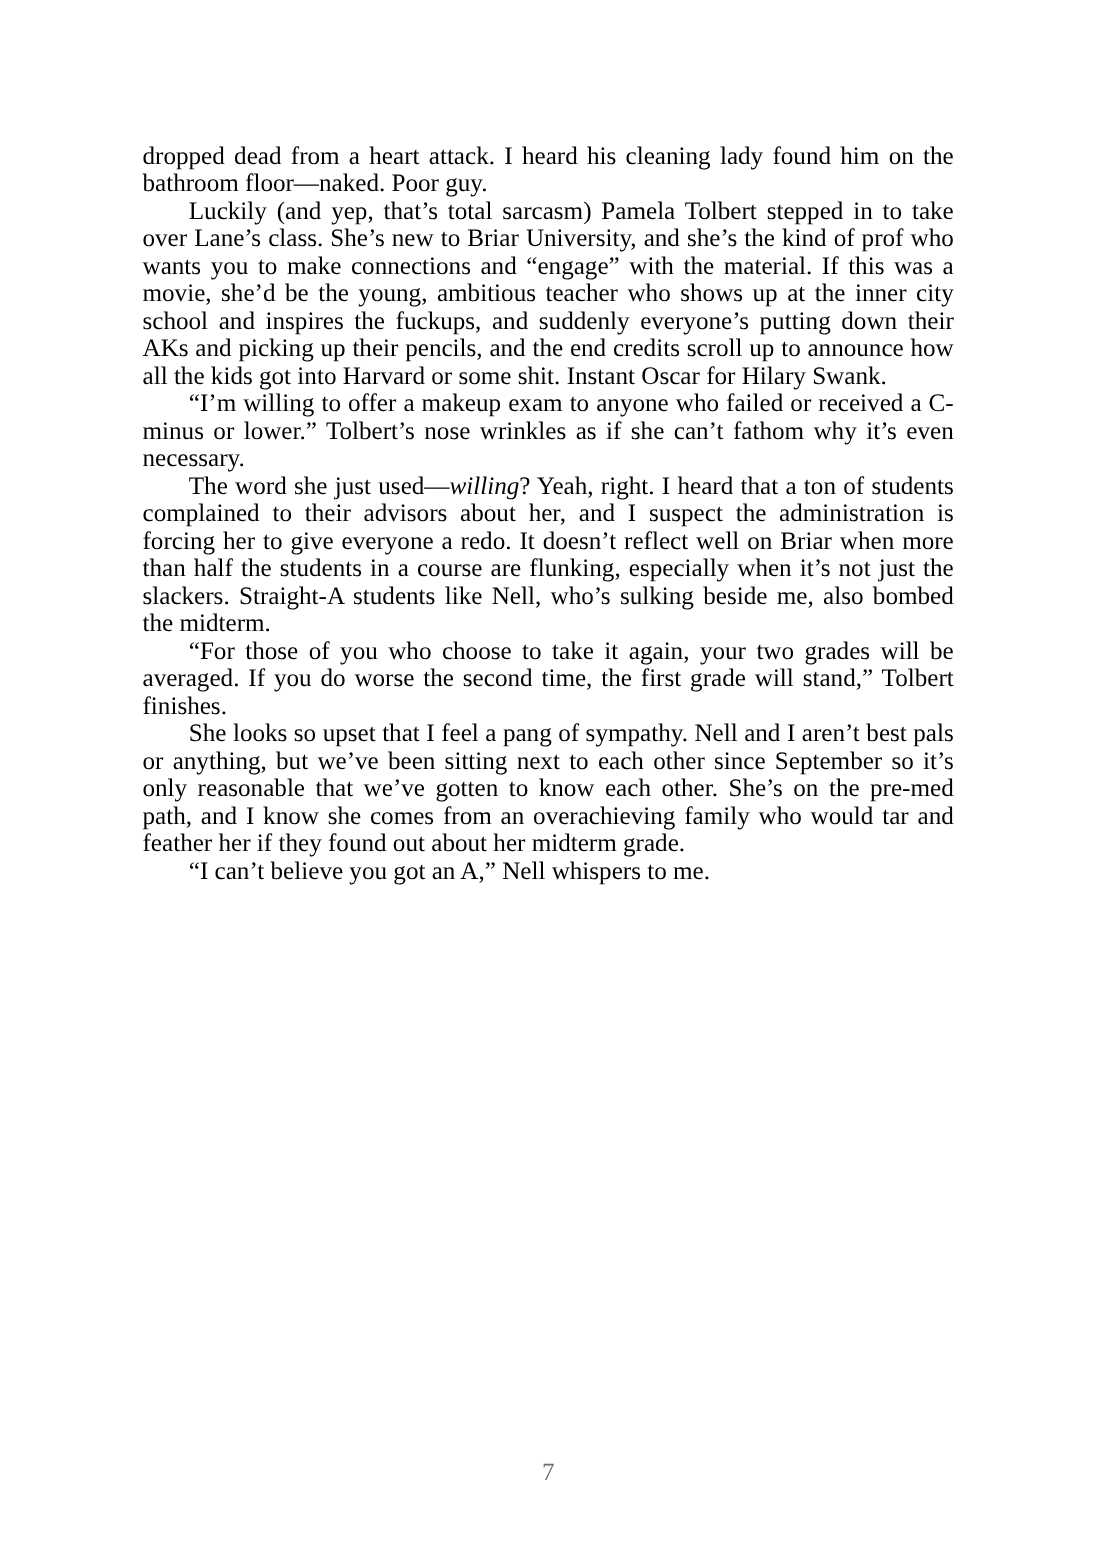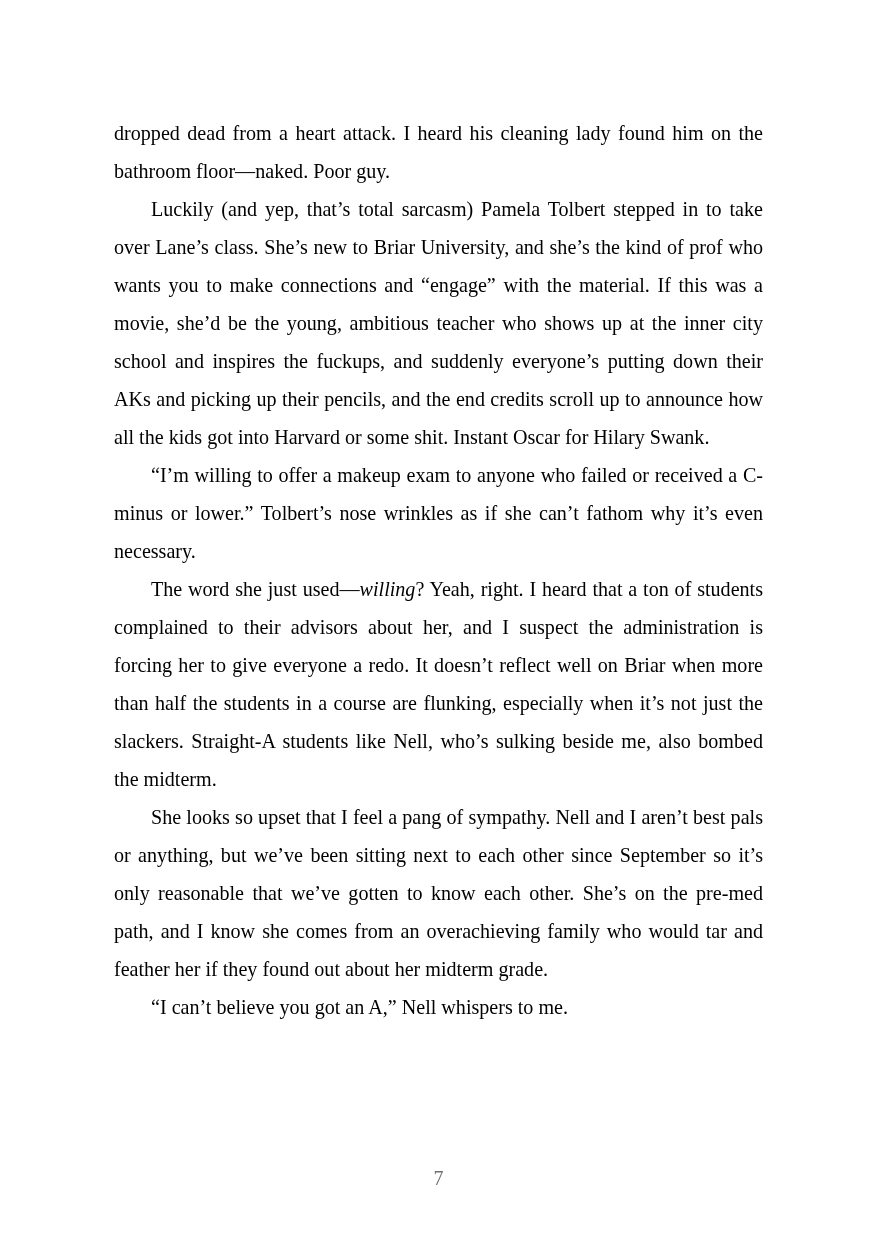--- a/index.html
+++ b/index.html
@@ -27,21 +27,21 @@
     position: absolute;
     left: 114px;
     top: 114px;
     width: 649px;
   }
 
   p.para {
     margin: 0;
     padding: 0;
     font-size: 20.1px;
-    line-height: 38px;
+    line-height: 22px;
     text-align: justify;
     text-justify: inter-word;
     text-indent: 0;
     -webkit-hyphens: none;
     hyphens: none;
     word-spacing: 0px;
   }
 
   p.para.indented {
     text-indent: 37px;
@@ -68,19 +68,20 @@
 </head>
 <body>
 
 <div class="page">
 
   <div class="text-block">
     <p class="para">dropped dead from a heart attack. I heard his cleaning lady found him on the bathroom floor—naked. Poor guy.</p>
     <p class="para indented">Luckily (and yep, that’s total sarcasm) Pamela Tolbert stepped in to take over Lane’s class. She’s new to Briar University, and she’s the kind of prof who wants you to make connections and “engage” with the material. If this was a movie, she’d be the young, ambitious teacher who shows up at the inner city school and inspires the fuckups, and suddenly everyone’s putting down their AKs and picking up their pencils, and the end credits scroll up to announce how all the kids got into Harvard or some shit. Instant Oscar for Hilary Swank.</p>
     <p class="para indented">“I’m willing to offer a makeup exam to anyone who failed or received a C-minus or lower.” Tolbert’s nose wrinkles as if she can’t fathom why it’s even necessary.</p>
     <p class="para indented"><span>The word she just used—</span><em class="emph">willing</em><span>? Yeah, right. I heard that a ton of students complained to their advisors about her, and I suspect the administration is forcing her to give everyone a redo. It doesn’t reflect well on Briar when more than half the students in a course are flunking, especially when it’s not just the slackers. Straight-A students like Nell, who’s sulking beside me, also bombed the midterm.</span></p>
+    <p class="para indented">“For those of you who choose to take it again, your two grades will be averaged. If you do worse the second time, the first grade will stand,” Tolbert finishes.</p>
     <p class="para indented">She looks so upset that I feel a pang of sympathy. Nell and I aren’t best pals or anything, but we’ve been sitting next to each other since September so it’s only reasonable that we’ve gotten to know each other. She’s on the pre-med path, and I know she comes from an overachieving family who would tar and feather her if they found out about her midterm grade.</p>
     <p class="para indented">“I can’t believe you got an A,” Nell whispers to me.</p>
   </div>
 
   <div class="folio">7</div>
 
 </div>
 
 </body></html>

